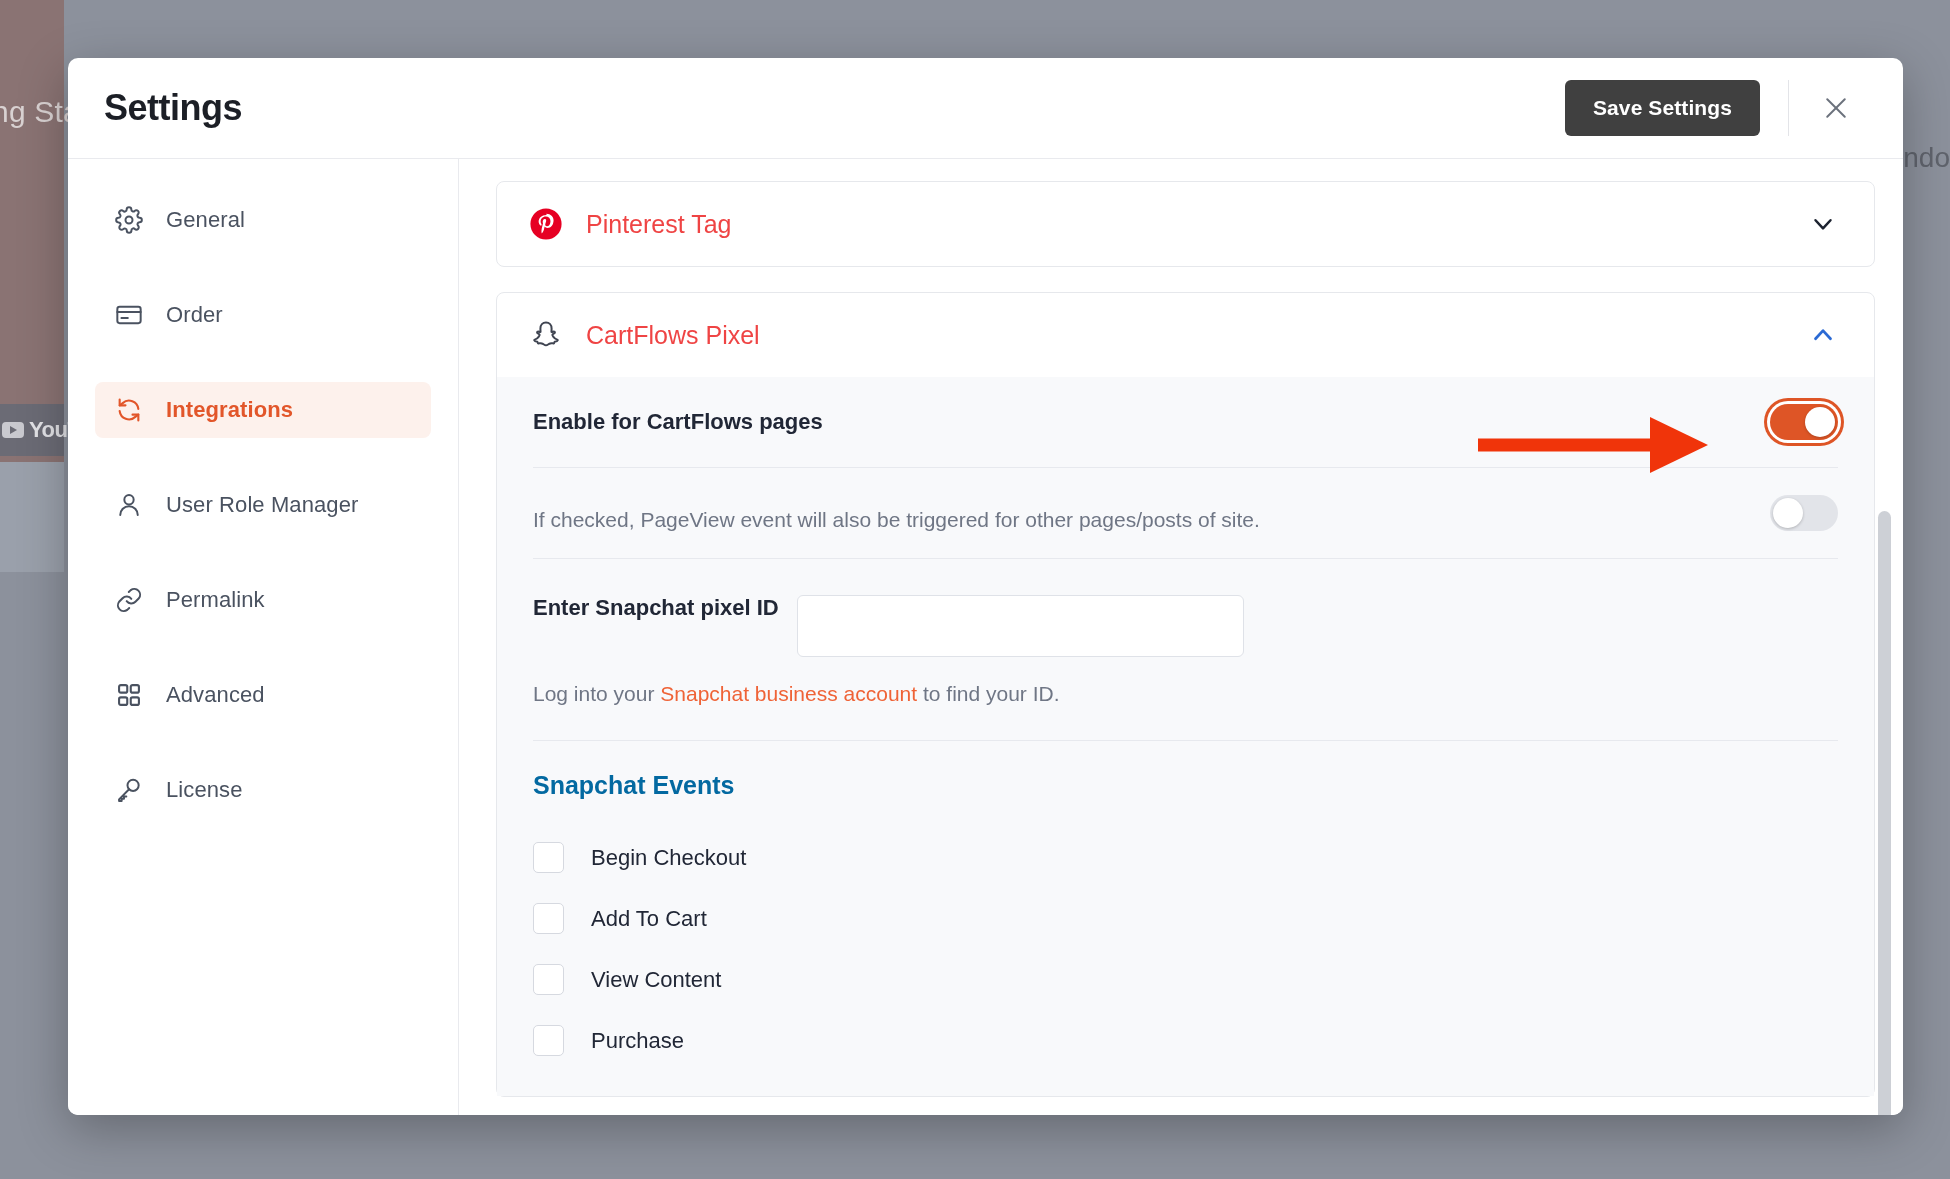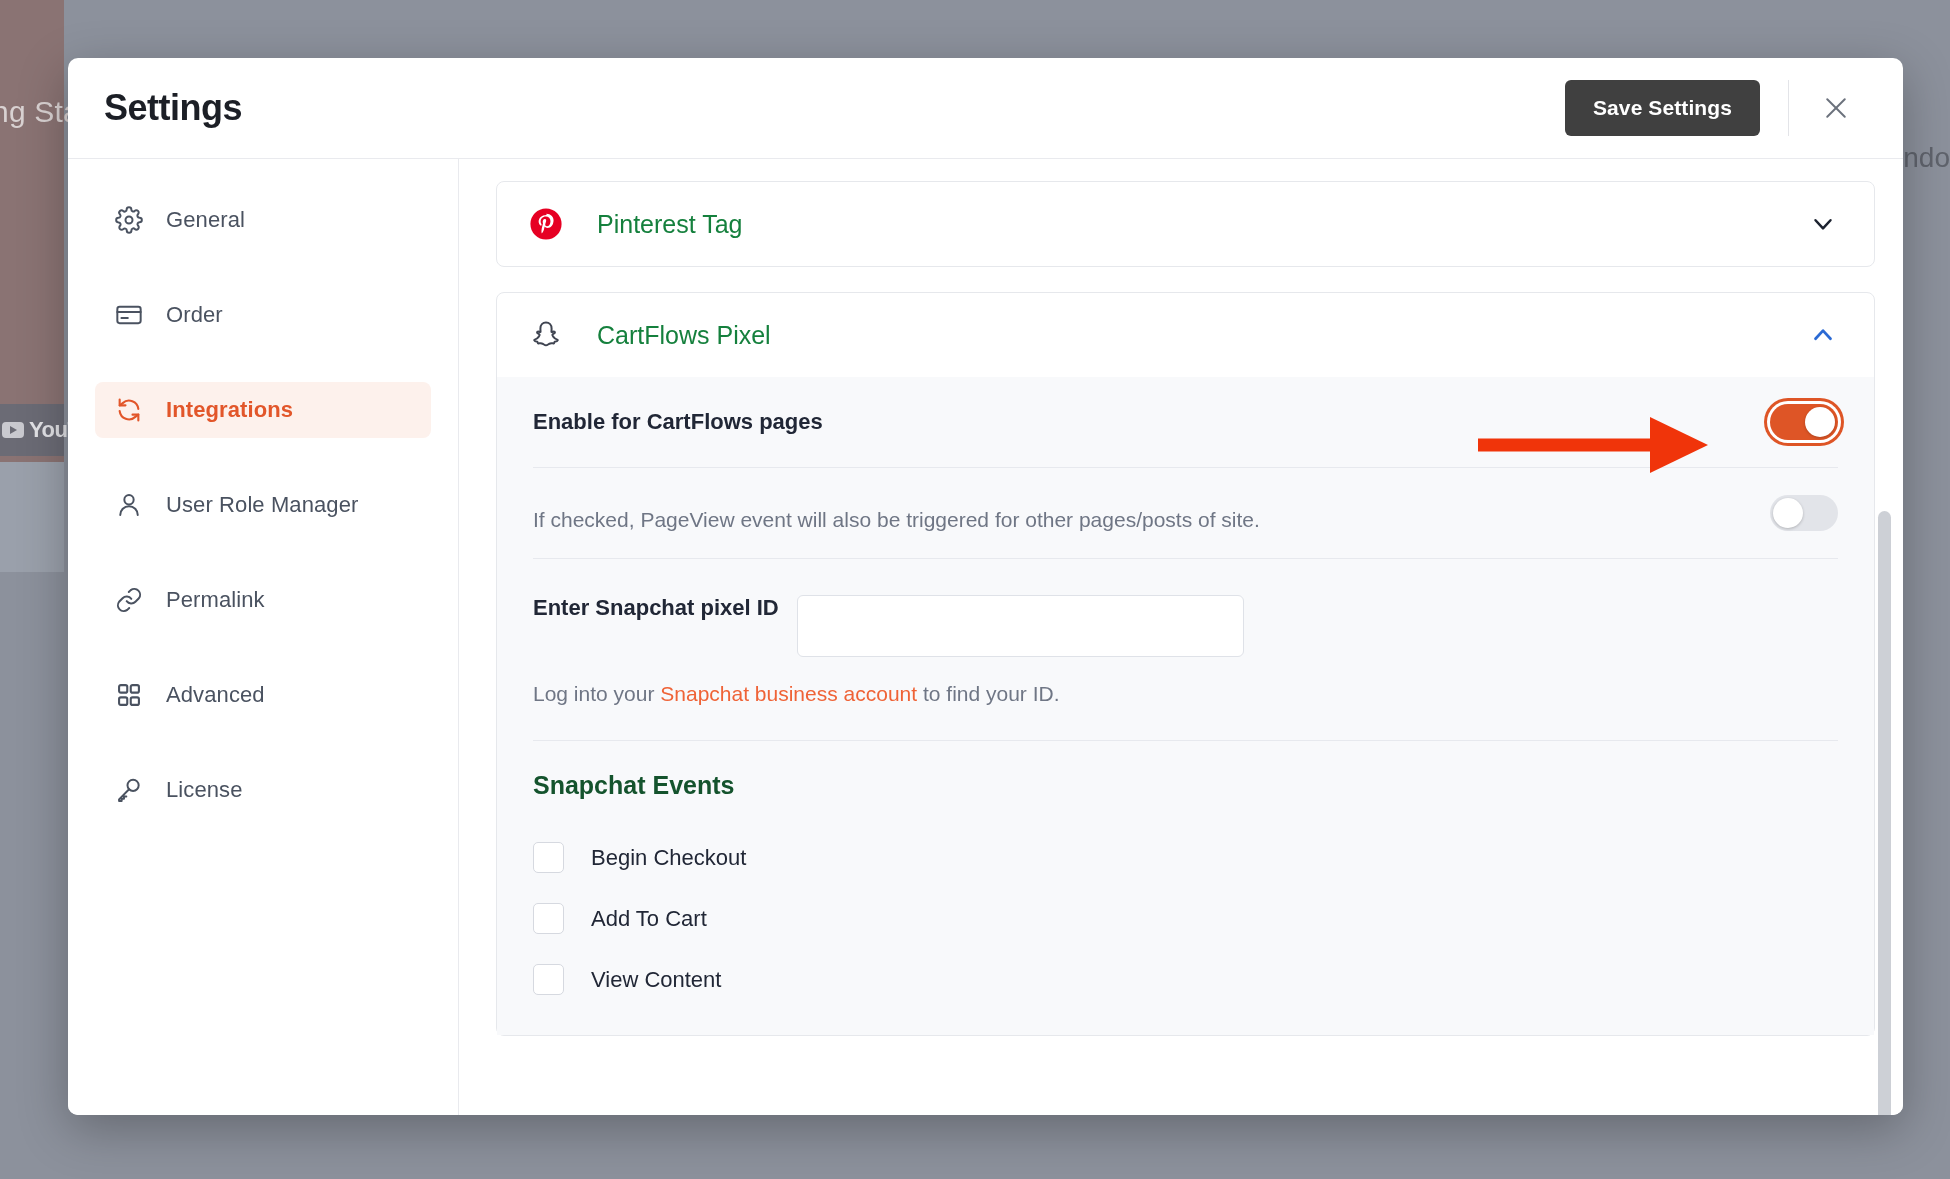--- a/index.html
+++ b/index.html
@@ -199,22 +199,22 @@
   .acc-header {
     height: 84px;
     display: flex;
     align-items: center;
     padding: 0 36px 0 32px;
     cursor: pointer;
   }
   .acc-icon { width: 34px; flex: none; display: flex; align-items: center; justify-content: center; }
   .acc-title {
     font-size: 25px;
-    color: #15803d;
-    margin-left: 34px;
+    color: #ef4444;
+    margin-left: 23px;
   }
   .acc-chevron { margin-left: auto; display: flex; align-items: center; }
 
   .acc-body { background: #f8f9fb; padding: 0 36px; }
   .row-divider { height: 1px; background: #e7e9ee; }
 
   .toggle-row {
     display: flex;
     align-items: center;
     min-height: 90px;
@@ -282,21 +282,21 @@
   .field-help {
     font-size: 21px;
     color: #6f7685;
     padding: 25px 0 34px 0;
   }
   .field-help a { color: #ef6337; text-decoration: none; cursor: pointer; }
 
   .events-title {
     font-size: 25px;
     font-weight: bold;
-    color: #14532d;
+    color: #0369a1;
     padding: 30px 0 0 0;
   }
   .events-list { padding: 42px 0 40px 0; }
   .event-item {
     display: flex;
     align-items: center;
     gap: 27px;
     margin-bottom: 30px;
     cursor: pointer;
   }
@@ -520,20 +520,24 @@
               <span class="event-label">Begin Checkout</span>
             </div>
             <div class="event-item">
               <span class="checkbox"></span>
               <span class="event-label">Add To Cart</span>
             </div>
             <div class="event-item">
               <span class="checkbox"></span>
               <span class="event-label">View Content</span>
             </div>
+            <div class="event-item">
+              <span class="checkbox"></span>
+              <span class="event-label">Purchase</span>
+            </div>
           </div>
 
         </div>
       </div>
 
       <div id="content-scrollbar">
         <div id="content-scroll-thumb"></div>
       </div>
 
     </div>

